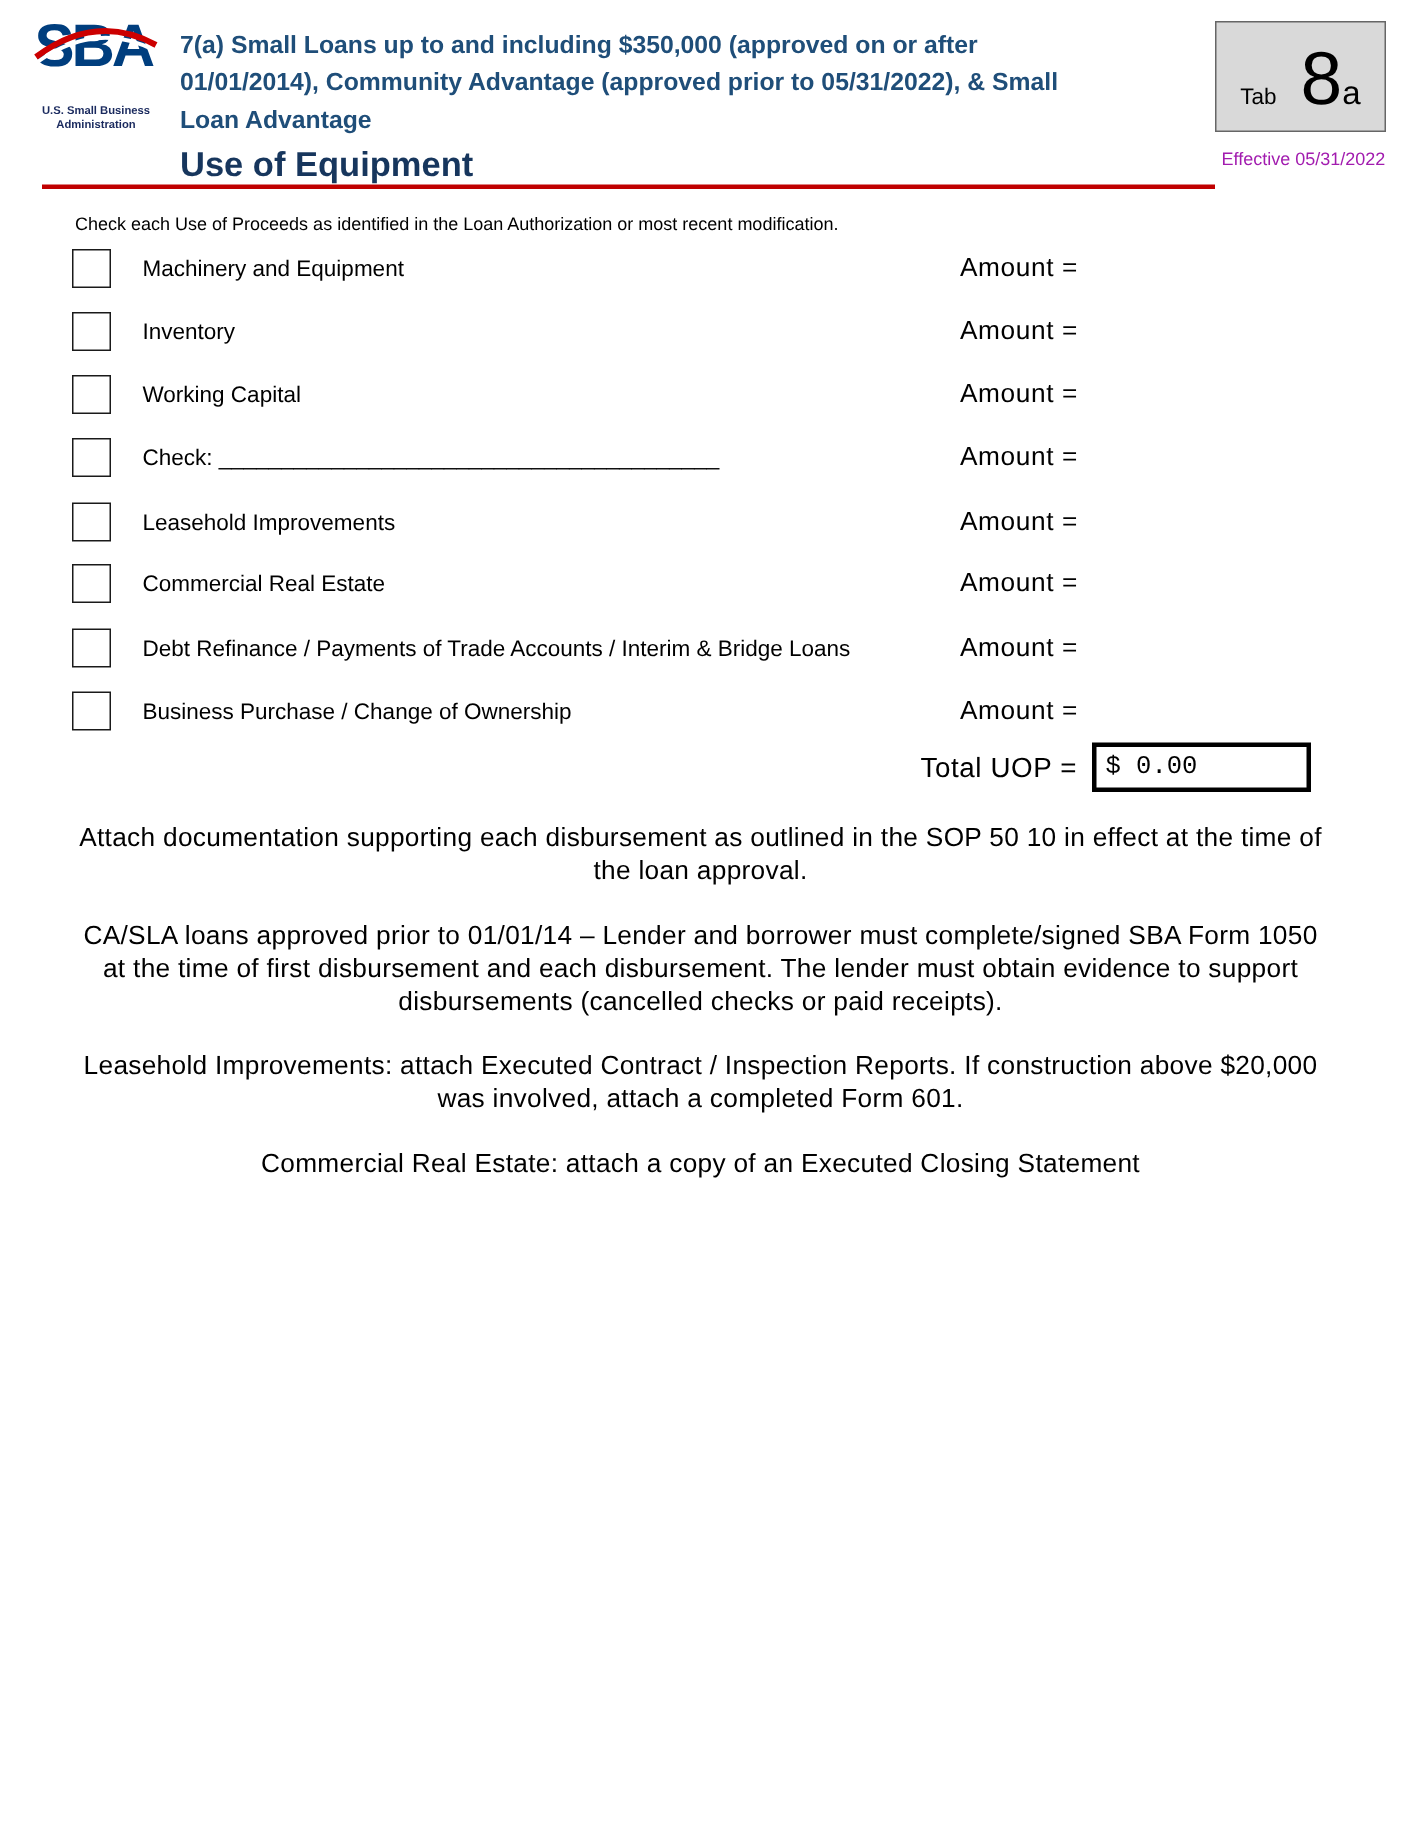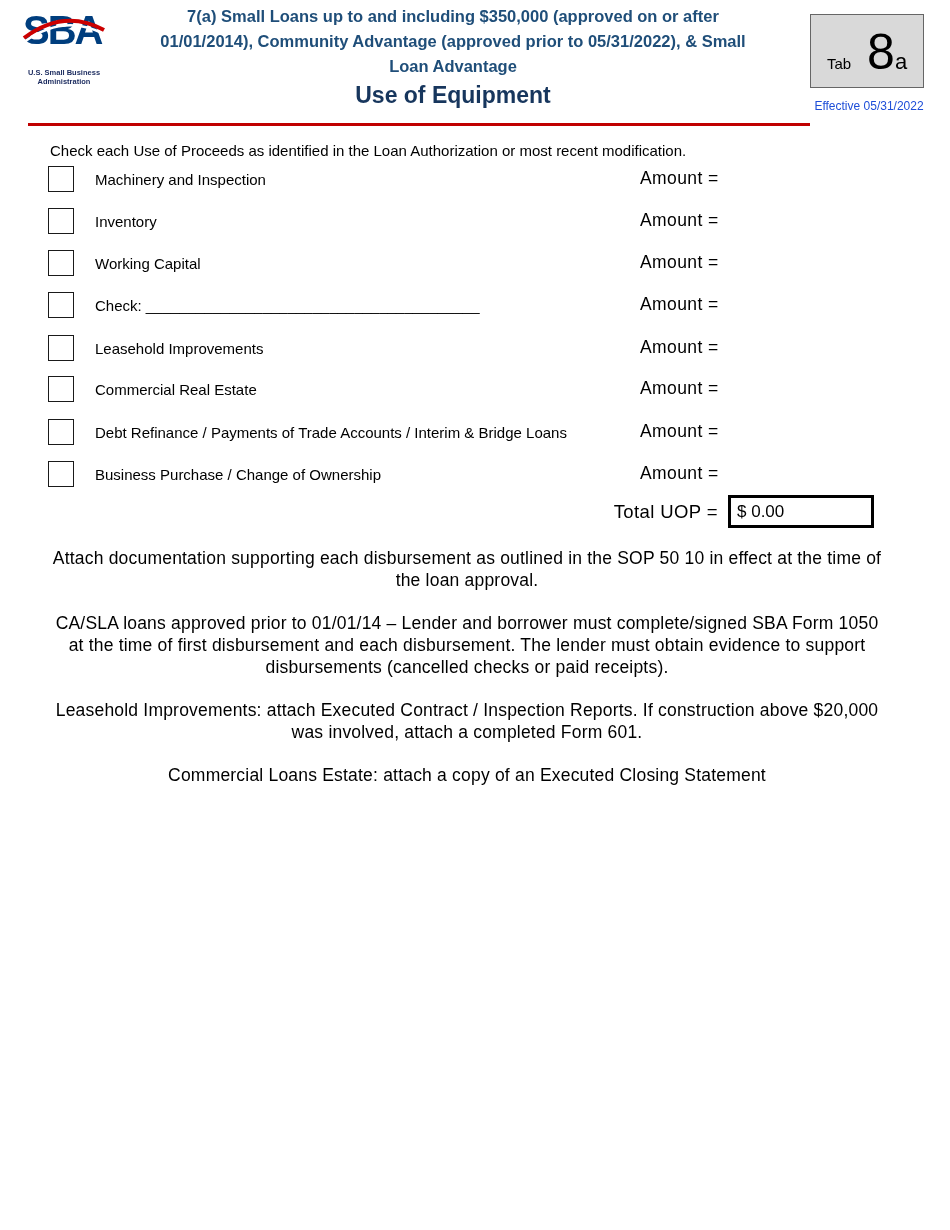--- a/index.html
+++ b/index.html
@@ -3,41 +3,41 @@
 <meta charset="utf-8">
 <style>
   * { margin:0; padding:0; box-sizing:border-box; }
   html,body { background:#ffffff; }
   body { font-family:"Liberation Sans", sans-serif; color:#000; }
   .page { position:relative; width:950px; height:1230px; background:#fff; overflow:hidden; margin:0 auto; }
 
   
   .logo { position:absolute; left:20px; top:8px; width:88px; text-align:center; }
   .logo-sub { font-size:7.5px; color:#1a2a5e; font-weight:bold; line-height:9px; margin-top:12px; }
-  .title-block { position:absolute; left:120px; top:4px; width:666px; text-align:center; }
+  .title-block { position:absolute; left:120px; top:18px; width:666px; text-align:left; }
   .title-line { font-size:16.5px; font-weight:bold; color:#1F4E79; line-height:25px; }
   .page-title { font-size:23px; font-weight:bold; color:#17365D; margin-top:3px; }
   .tab-box { position:absolute; left:810px; top:14px; width:114px; height:74px; background:#D9D9D9;
              border:1px solid #666; display:flex; align-items:baseline; justify-content:center; padding-top:8px; }
   .tab-word { font-size:15px; margin-right:16px; }
   .tab-num { font-size:50px; line-height:58px; }
   .tab-suffix { font-size:22px; }
-  .effective { position:absolute; left:810px; top:99px; width:118px; text-align:center; font-size:12px; color:#1d4ed8; }
+  .effective { position:absolute; left:810px; top:99px; width:118px; text-align:center; font-size:12px; color:#a21caf; }
   .red-line { position:absolute; left:28px; top:123px; width:782px; height:3px; background:#C00000; }
 
   
-  .instruction { position:absolute; left:50px; top:142px; font-size:15px; }
+  .instruction { position:absolute; left:50px; top:142px; font-size:12px; }
   .prow { position:absolute; left:48px; width:832px; height:30px; }
   .cb { position:absolute; left:0; top:0; width:26px; height:26px; border:1.6px solid #1a1a1a; background:#fff; cursor:pointer; }
   .plabel { position:absolute; left:47px; top:5px; font-size:15px; white-space:nowrap; }
   .amount { position:absolute; left:592px; top:2px; font-size:17.5px; letter-spacing:0.4px; }
 
   .total-label { position:absolute; left:440px; top:501px; width:278px; text-align:right; font-size:18.5px; letter-spacing:0.4px; }
   .total-input { position:absolute; left:728px; top:495px; width:146px; height:33px; border:3px solid #000;
-                 font-family:Liberation Sans, sans-serif; font-size:17px; padding:0 6px; background:#fff; }
+                 font-family:Liberation Mono, monospace; font-size:17px; padding:0 6px; background:#fff; }
 
   
   .paragraphs { position:absolute; left:50px; top:547px; width:834px; font-size:17.5px; line-height:22px; letter-spacing:0.2px;text-align:center; }
   .paragraphs p { margin-bottom:21px; }
 </style>
 </head>
 <body>
 
 <div class="page">
 
@@ -66,21 +66,21 @@
     <span class="tab-suffix">a</span>
   </div>
   <div class="effective">Effective 05/31/2022</div>
 
   <div class="red-line"></div>
 
   <div class="instruction">Check each Use of Proceeds as identified in the Loan Authorization or most recent modification.</div>
 
   <div class="prow" style="top:166px">
     <span class="cb"></span>
-    <span class="plabel">Machinery and Inspection</span>
+    <span class="plabel">Machinery and Equipment</span>
     <span class="amount">Amount =</span>
   </div>
   <div class="prow" style="top:208px">
     <span class="cb"></span>
     <span class="plabel">Inventory</span>
     <span class="amount">Amount =</span>
   </div>
   <div class="prow" style="top:250px">
     <span class="cb"></span>
     <span class="plabel">Working Capital</span>
@@ -112,16 +112,16 @@
     <span class="amount">Amount =</span>
   </div>
 
   <div class="total-label">Total UOP =</div>
   <input class="total-input" type="text" value="$ 0.00" style="">
 
   <div class="paragraphs">
     <p>Attach documentation supporting each disbursement as outlined in the SOP 50 10 in effect at the time of the loan approval.</p>
     <p>CA/SLA loans approved prior to 01/01/14 – Lender and borrower must complete/signed SBA Form 1050 at the time of first disbursement and each disbursement. The lender must obtain evidence to support disbursements (cancelled checks or paid receipts).</p>
     <p>Leasehold Improvements: attach Executed Contract / Inspection Reports. If construction above $20,000 was involved, attach a completed Form 601.</p>
-    <p>Commercial Loans Estate: attach a copy of an Executed Closing Statement</p>
+    <p>Commercial Real Estate: attach a copy of an Executed Closing Statement</p>
   </div>
 
 </div>
 
 </body></html>

